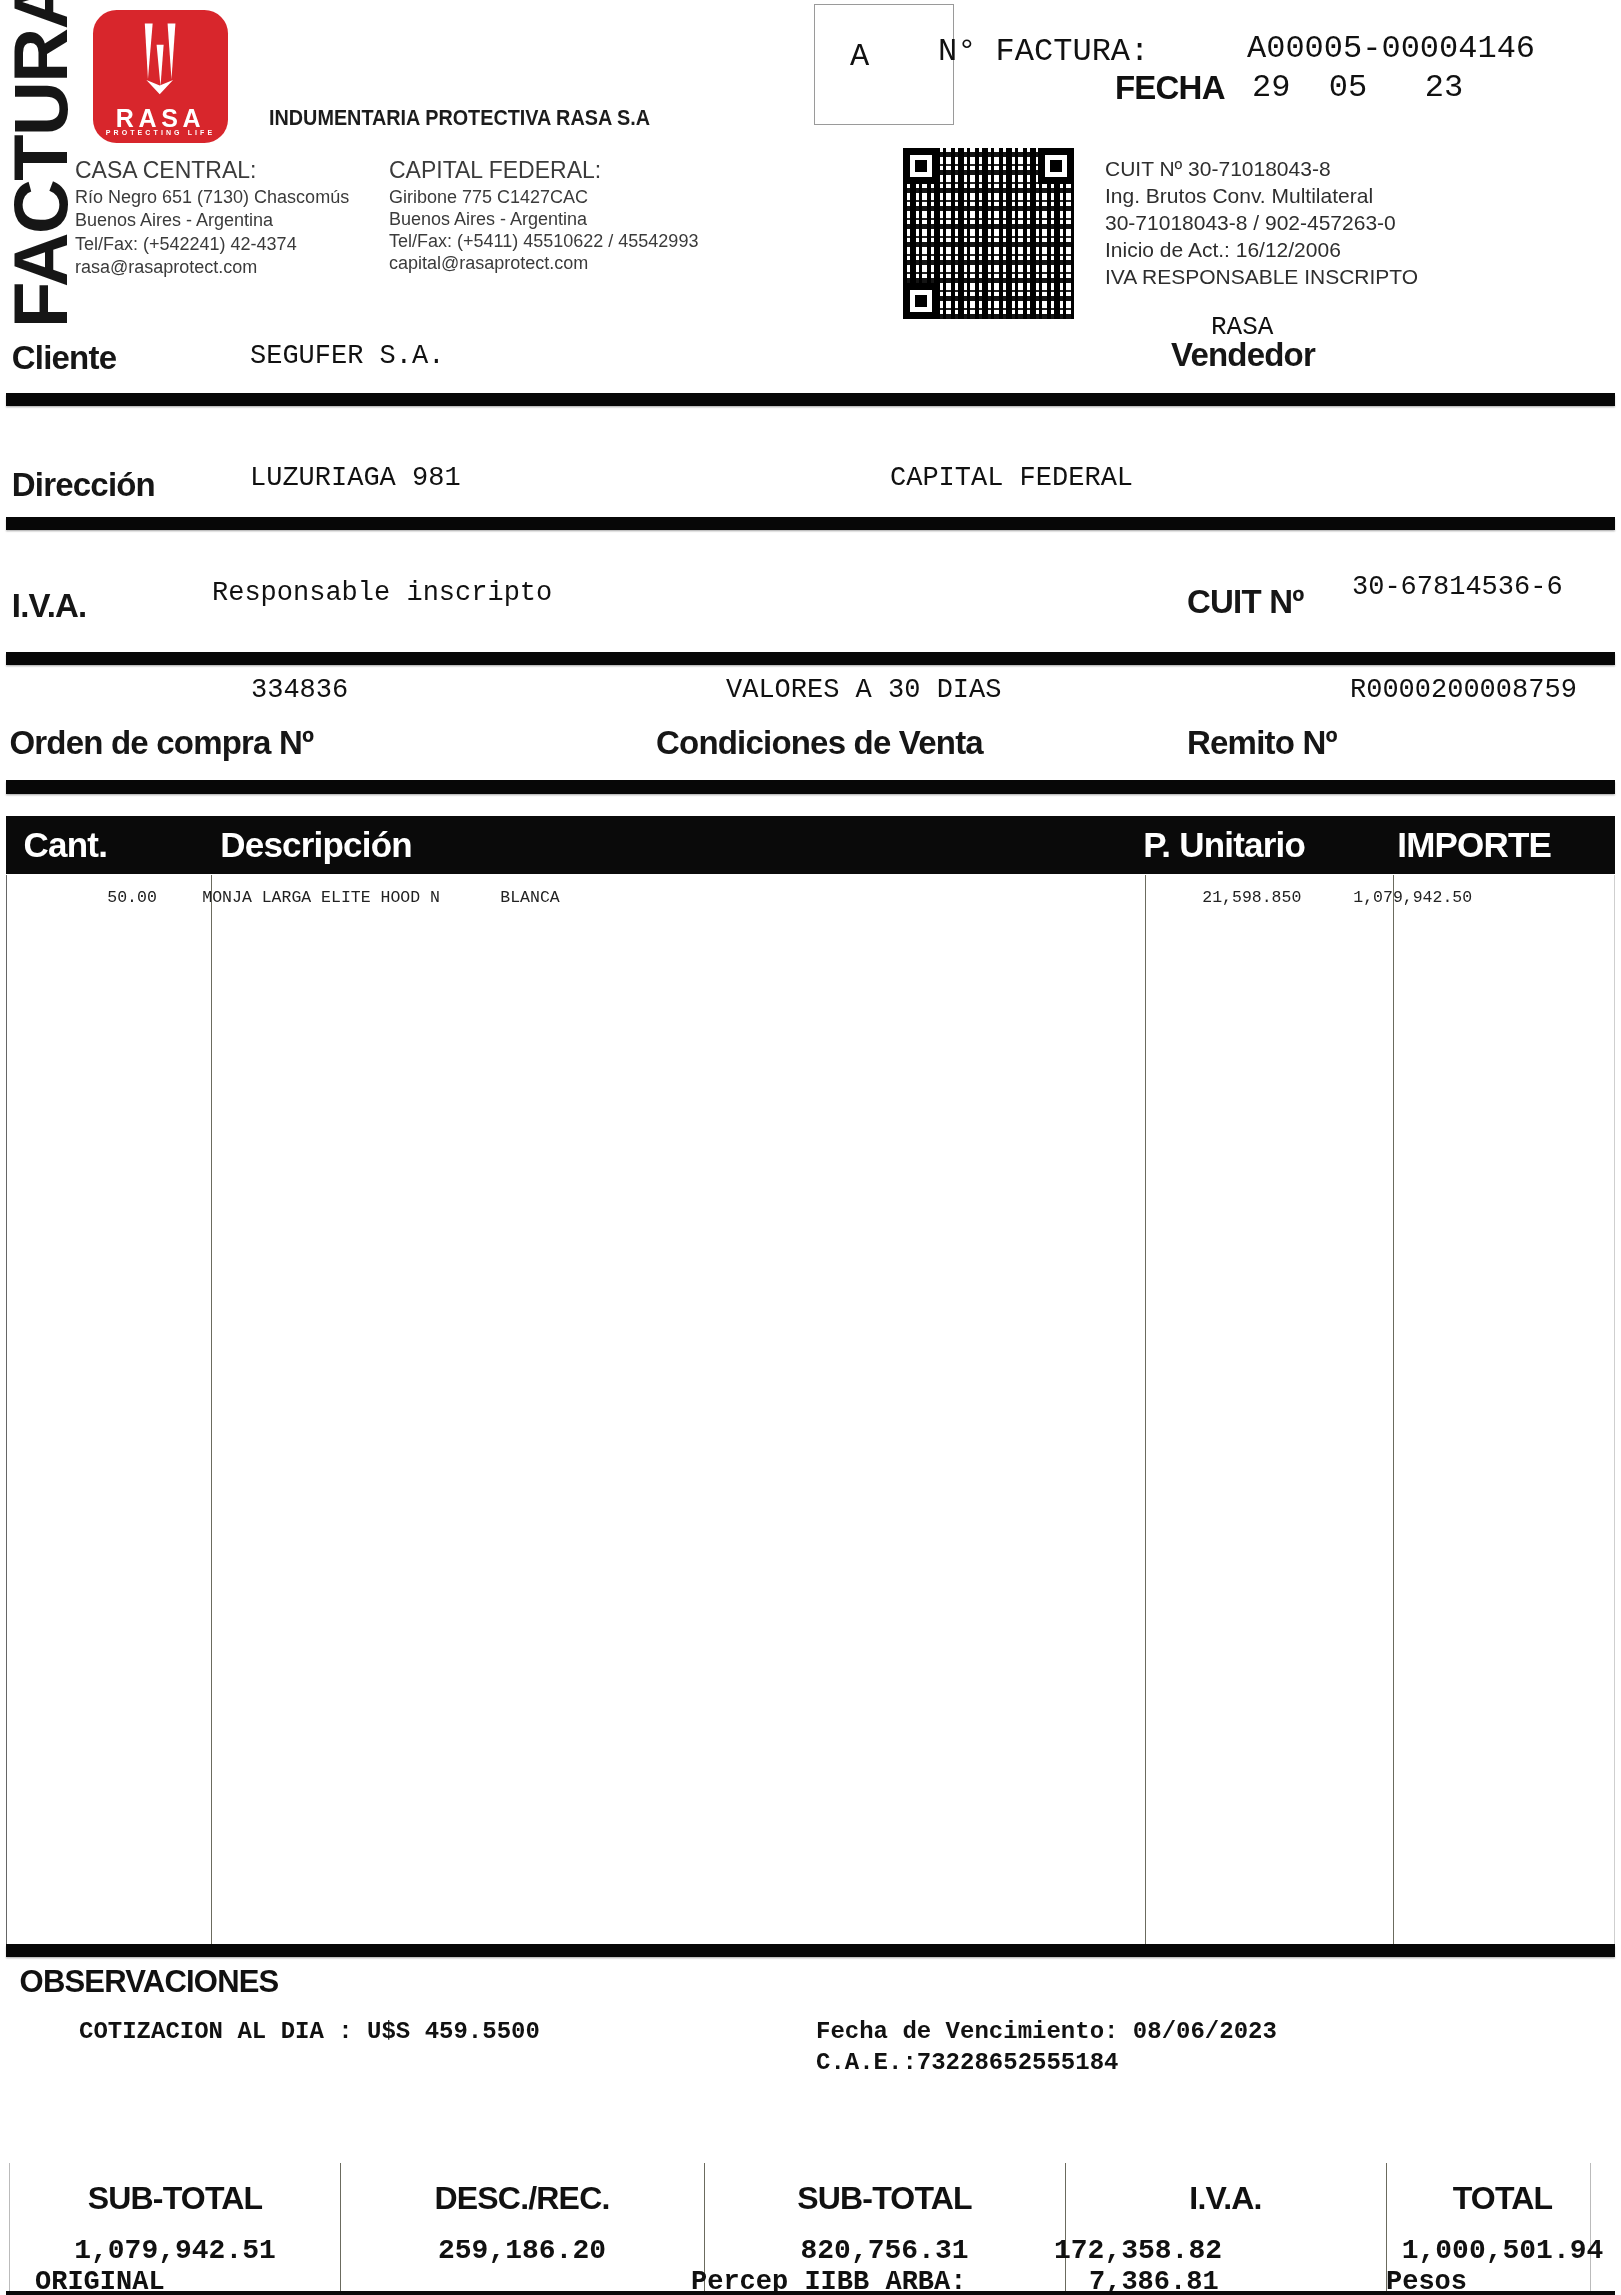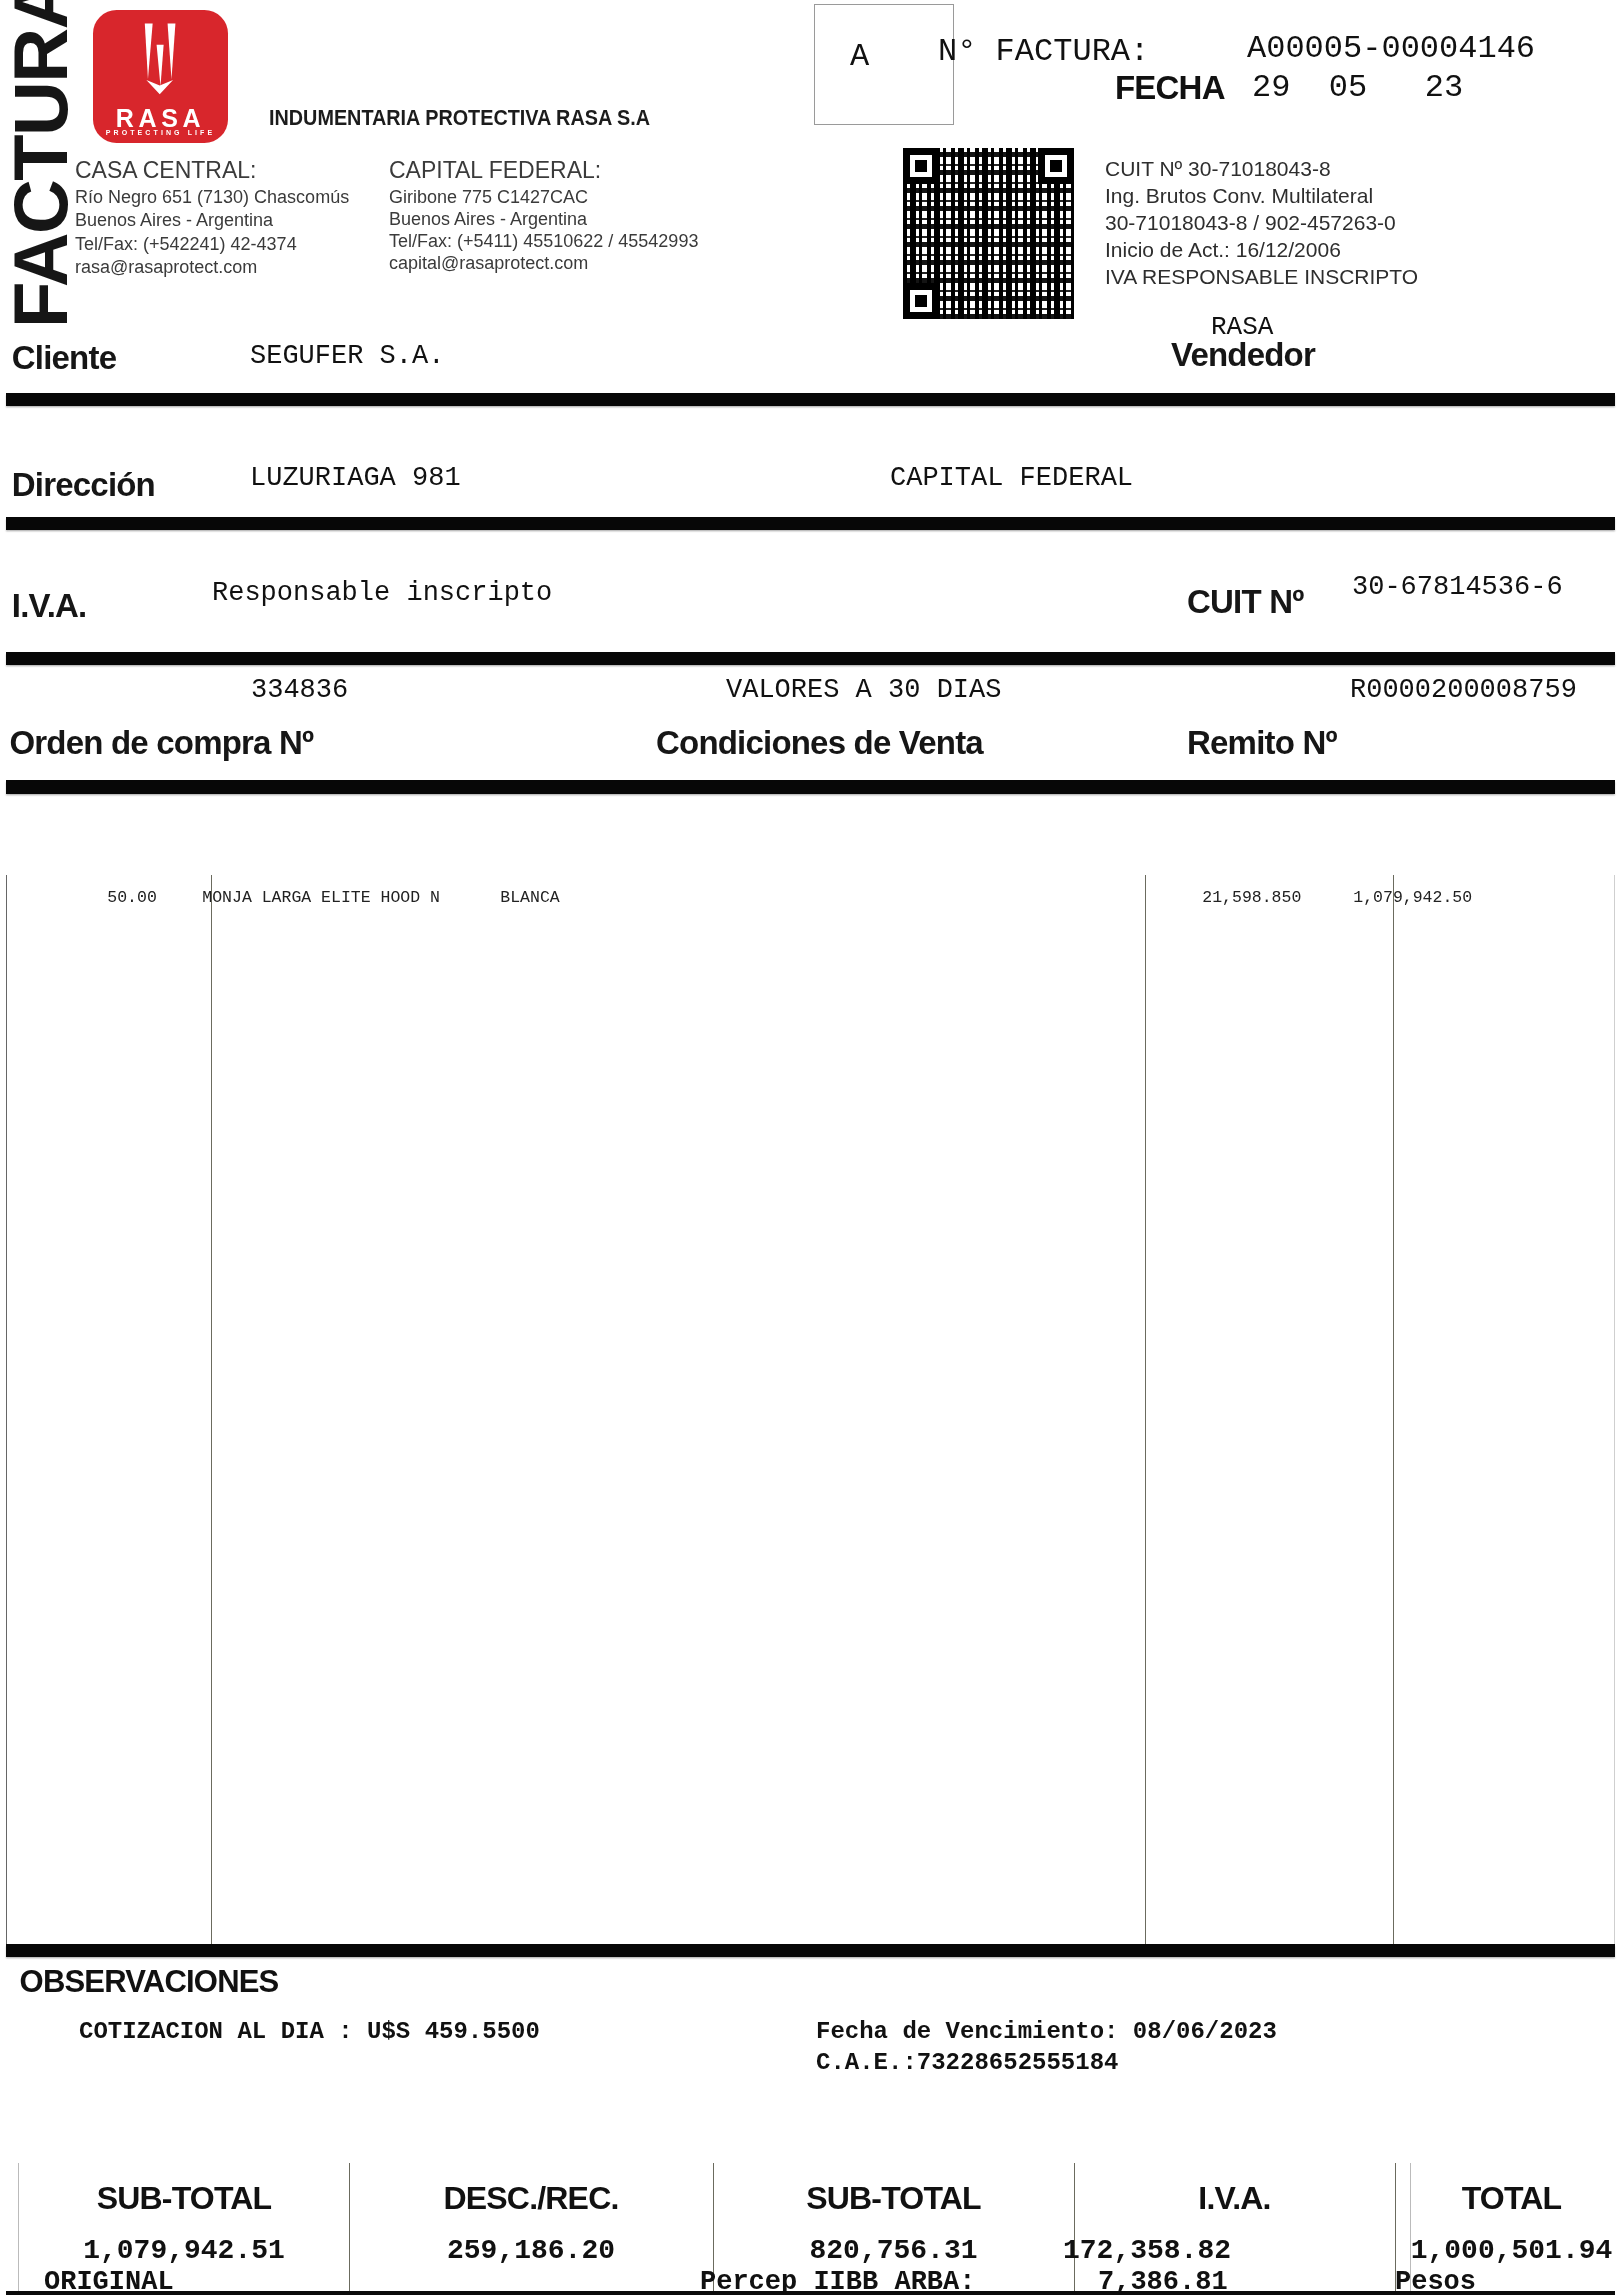--- a/index.html
+++ b/index.html
@@ -59,21 +59,21 @@
   
   .thead { position:absolute; left:6.3px; top:816px; width:1609px; height:58px; background:#0a0a0a; }
   .thead span { position:absolute; top:9.4px; color:#fff; font-size:35px; font-weight:bold; letter-spacing:-0.8px; }
   .tbody { position:absolute; left:6.3px; top:875px; width:1609px; height:1069px;
     border-left:1.6px solid #666; border-right:0.8px solid #cfcfcf; }
   .vline { position:absolute; top:0; bottom:0; width:0.8px; background:#6b6b5e; }
   .cell { position:absolute; top:12.6px; font-size:16.5px; color:#222; }
 
   .totales-bar { position:absolute; left:6.3px; top:2084px; width:1609px; height:79px; background:#0a0a0a; }
   .totales-bar span { position:absolute; left:17.3px; top:19px; color:#fff; font-size:35px; font-weight:bold; }
-  .tot-grid { position:absolute; left:18px; top:2163px; width:1393px; height:133px;
+  .tot-grid { position:absolute; left:9px; top:2163px; width:1582px; height:133px;
     border-left:0.8px solid #bbb; border-right:0.8px solid #bbb; }
   .tot-label { position:absolute; top:17.3px; font-size:32px; font-weight:bold; letter-spacing:-0.8px; text-align:center; }
   .tot-value { position:absolute; top:72px; font-size:28px; font-weight:bold; text-align:center; }
   .tot-note  { position:absolute; top:104px; font-size:27px; font-weight:bold; }
   .bottom-strip { position:absolute; left:6.3px; top:2291px; width:1609px; height:4.7px; background:#0a0a0a; }
 </style>
 </head>
 <body>
 
 <div class="page">
@@ -150,20 +150,26 @@
   <div class="bar" style="top:652px;"></div>
 
   <div class="abs mono val" style="left:251px; top:675px;">334836</div>
   <div class="abs mono val" style="left:726px; top:675px;">VALORES A 30 DIAS</div>
   <div class="abs mono val" style="left:1350px; top:675px;">R0000200008759</div>
   <div class="abs lbl" style="left:9.4px; top:724px;">Orden de compra Nº</div>
   <div class="abs lbl" style="left:656px; top:724px;">Condiciones de Venta</div>
   <div class="abs lbl" style="left:1187px; top:724px;">Remito Nº</div>
   <div class="bar" style="top:780px; height:14px;"></div>
 
+  <div class="thead">
+    <span style="left:17.3px;">Cant.</span>
+    <span style="left:214px;">Descripción</span>
+    <span style="left:1137px;">P. Unitario</span>
+    <span style="left:1391px;">IMPORTE</span>
+  </div>
 
   <div class="tbody">
     <div class="vline" style="left:204px;"></div>
     <div class="vline" style="left:1138px;"></div>
     <div class="vline" style="left:1386px;"></div>
     <div>
       <span class="cell mono" style="left:100px;">50.00</span>
       <span class="cell mono" style="left:195px;">MONJA LARGA ELITE HOOD N</span>
       <span class="cell mono" style="left:493px;">BLANCA</span>
       <span class="cell mono" style="left:1175px;margin-left:20px;">21,598.850</span>

